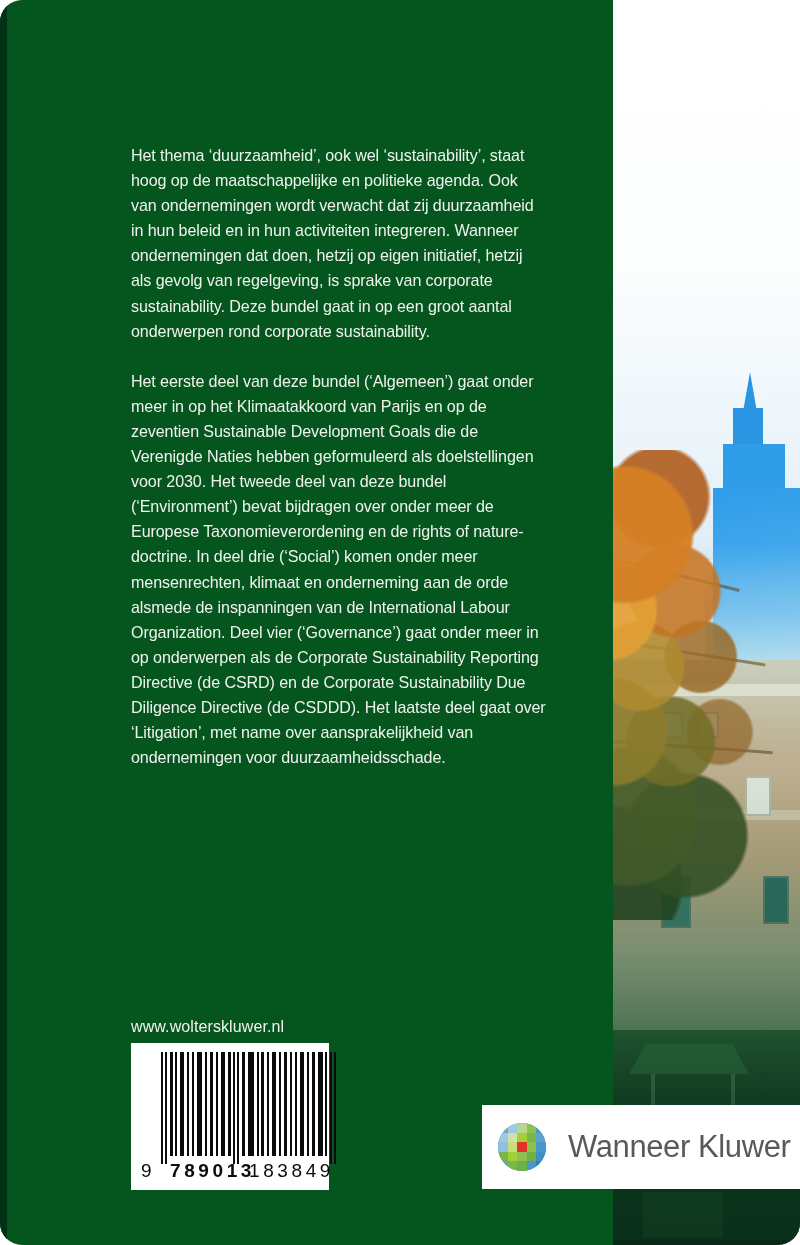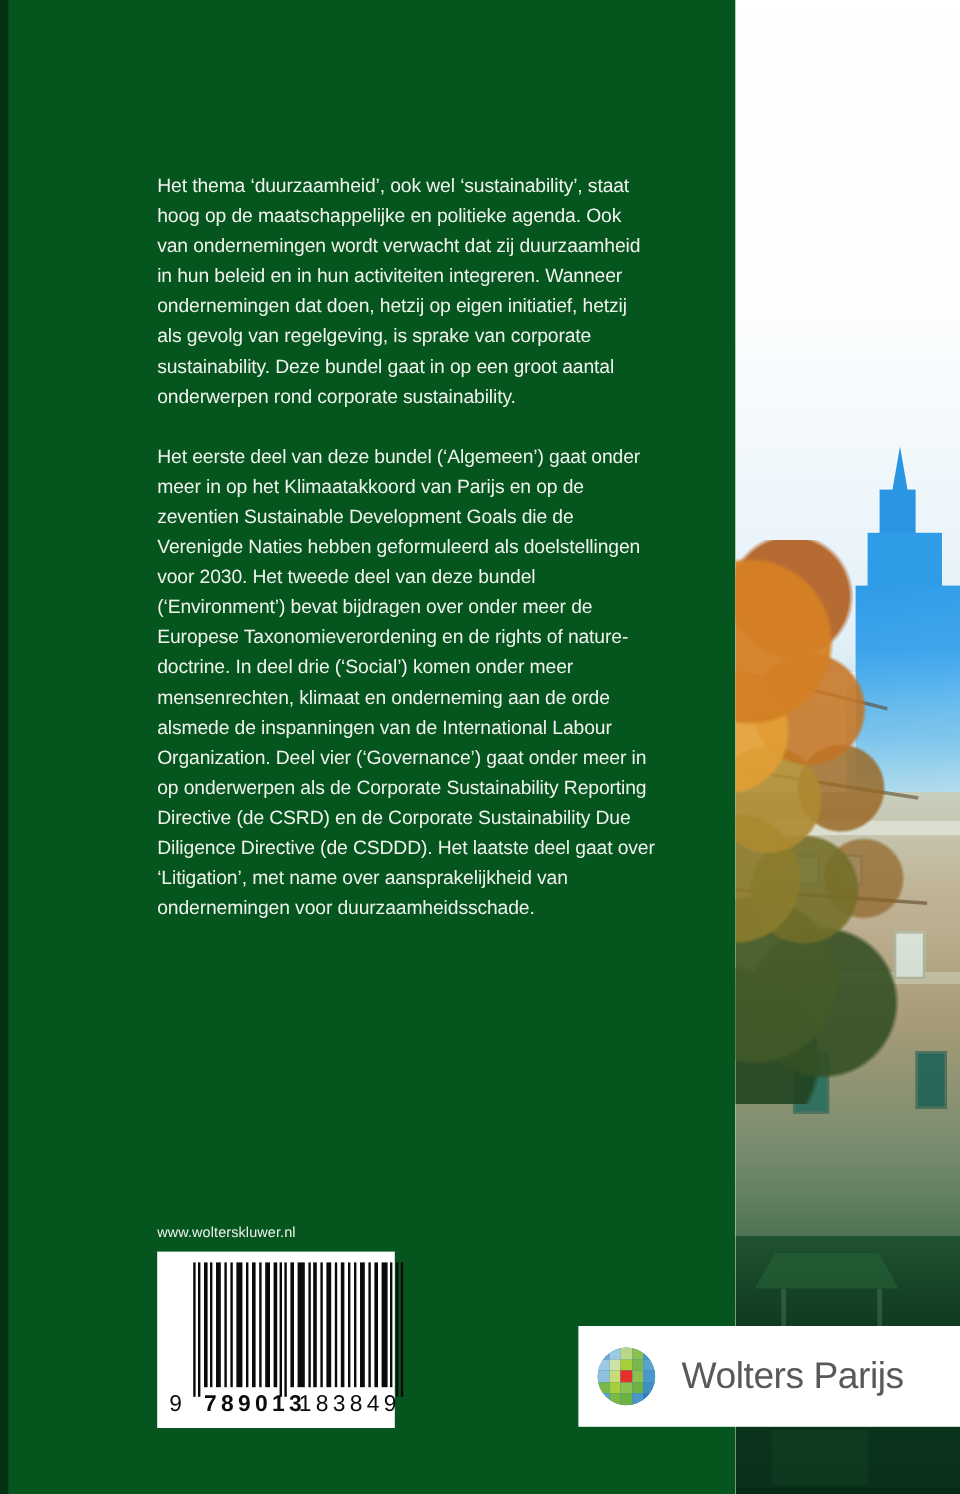--- a/index.html
+++ b/index.html
@@ -11,20 +11,21 @@
   body {
     font-family: "Liberation Sans", sans-serif;
   }
 
   .cover {
     position: relative;
     width: 800px;
     height: 1245px;
     overflow: hidden;
     background: #ffffff;
+    border-radius: 22px;
   }
 
   
   .green-panel {
     position: absolute;
     left: 0;
     top: 0;
     width: 613px;
     height: 1245px;
     background: #05551f;
@@ -56,21 +57,21 @@
   .blurb p:last-child {
     margin-bottom: 0;
   }
 
   
   .site-url {
     position: absolute;
     left: 131px;
     top: 1020px;
     color: #f1f3ed;
-    font-size: 12px;
+    font-size: 16px;
     letter-spacing: 0.1px;
     line-height: 14px;
     white-space: nowrap;
   }
 
   
   .barcode-box {
     position: absolute;
     left: 131px;
     top: 1043px;
@@ -444,16 +445,16 @@
           <div style="background:#6fb043"></div>
           <div style="background:#3f8fc2"></div>
         <div style="background:#5aa3cd"></div>
           <div style="background:#7ab648"></div>
           <div style="background:#6fb043"></div>
           <div style="background:#4a97c9"></div>
           <div style="background:#2f7fb5"></div>
       </div>
 
     </div>
-    <div class="logo-text">Wolters Parijs</div>
+    <div class="logo-text">Wanneer Kluwer</div>
   </div>
 
 </div>
 
 </body></html>

